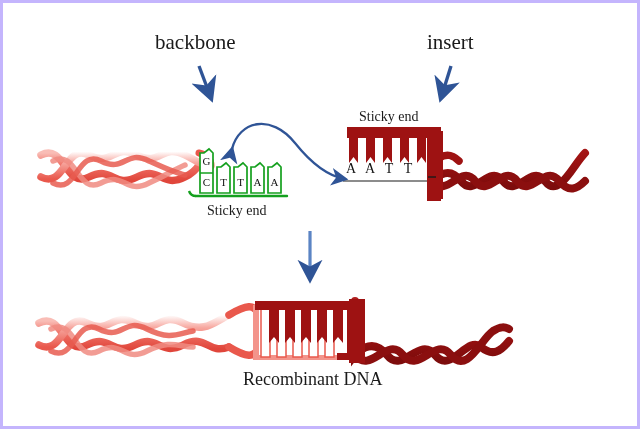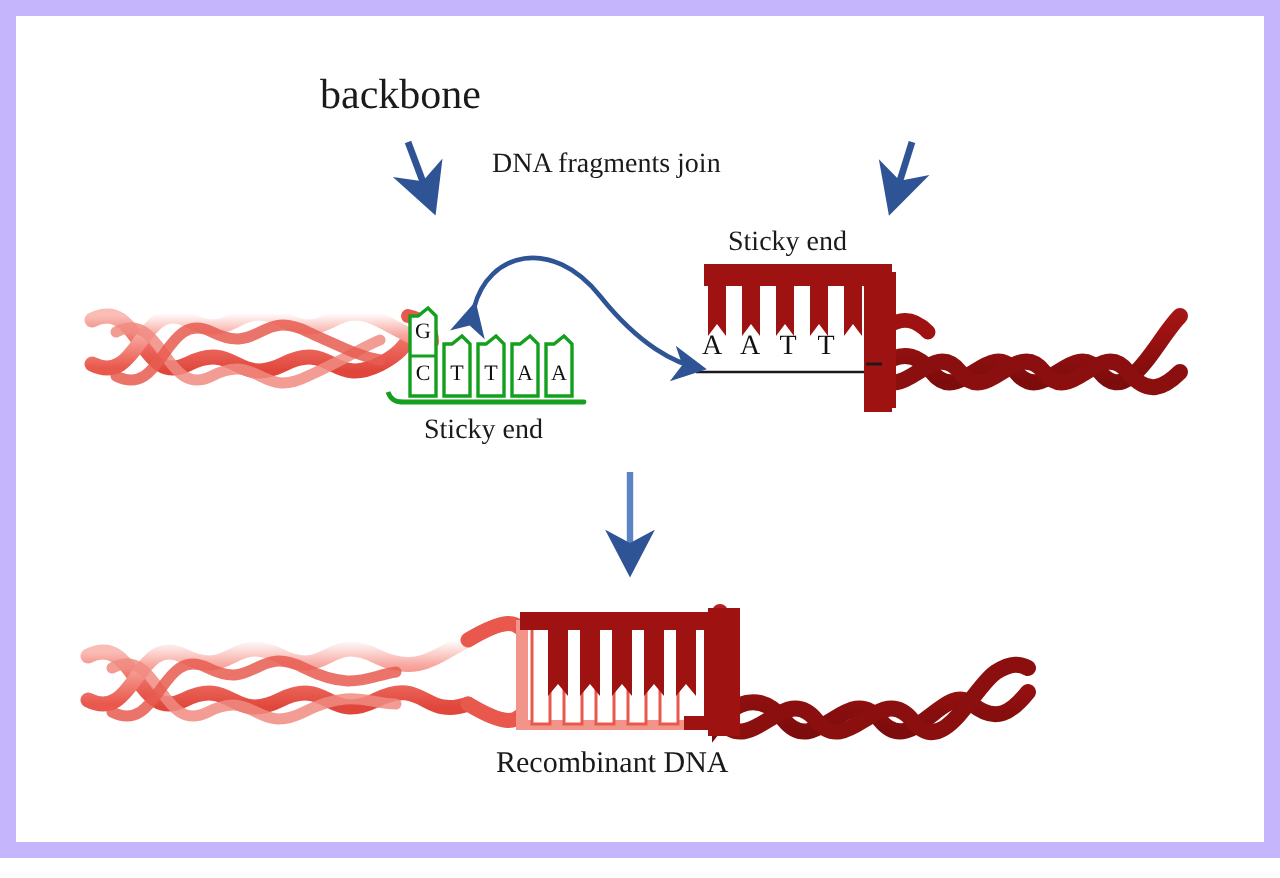--- a/index.html
+++ b/index.html
@@ -1,29 +1,29 @@
 <!DOCTYPE html>
 <html><head>
 <meta charset="utf-8">
 <style>
   html,body{margin:0;padding:0;background:#ffffff;}
   body{width:640px;height:439px;overflow:hidden;
        font-family:"Liberation Serif",serif;}
   #frame{position:absolute;left:0;top:0;width:640px;height:429px;
-         box-sizing:border-box;border:8px solid #c4b5fd;background:#ffffff;padding-left:46px;}
+         box-sizing:border-box;border:3px solid #c4b5fd;background:#ffffff;padding-left:46px;}
   #canvas{position:absolute;left:0;top:0;width:640px;height:439px;}
   .lbl{position:absolute;color:#1a1a1a;white-space:nowrap;
        font-family:"Liberation Serif",serif;}
   #label-backbone{left:152px;top:27px;font-size:21px;}
   #label-insert{left:424px;top:27px;font-size:21px;}
   #label-join1{left:238px;top:67px;font-size:14px;}
   #label-join2{left:238px;top:84px;font-size:14px;}
   #label-sticky-insert{left:356px;top:106px;font-size:14px;}
   #label-sticky-backbone{left:204px;top:200px;font-size:14px;}
-  #label-recombinant{left:240px;top:366px;font-size:15px;}
+  #label-recombinant{left:240px;top:366px;font-size:18px;}
   .base{position:absolute;font-size:11px;color:#111;
         font-family:"Liberation Serif",serif;text-align:center;}
   .ibase{position:absolute;font-size:14px;color:#111;
         font-family:"Liberation Serif",serif;text-align:center;}
 </style>
 </head>
 <body>
 
 <div id="frame">
 
@@ -153,21 +153,21 @@
       <path d="M352,298 L352,352 C352,352 368,332 384,352
                C400,372 416,332 432,352 C448,372 464,332 478,344
                C490,354 498,348 506,338" fill="none" stroke="url(#gDark)" stroke-width="8" stroke-linecap="round"></path>
       <path d="M352,352 C368,372 384,332 400,352 C416,372 432,332 448,352
                C464,372 478,336 490,328 C498,323 502,324 506,326" fill="none" stroke="#8b0f0f" stroke-width="8" stroke-linecap="round"></path>
       <path d="M346,296 L362,296 L362,360 L346,360 Z" fill="#9e1212"></path>
     </g>
   </svg>
 
   <div class="lbl" id="label-backbone">backbone</div>
-  <div class="lbl" id="label-join1">DNA fragments join</div>
+  <div class="lbl" id="label-insert">insert</div>
   <div class="lbl" id="label-sticky-insert">Sticky end</div>
   <div class="lbl" id="label-sticky-backbone">Sticky end</div>
   <div class="lbl" id="label-recombinant">Recombinant DNA</div>
 
   <div class="base" style="left:197px;top:152px;width:13px;">G</div>
   <div class="base" style="left:197px;top:173px;width:13px;">C</div>
   <div class="base" style="left:214px;top:173px;width:13px;">T</div>
   <div class="base" style="left:231px;top:173px;width:13px;">T</div>
   <div class="base" style="left:248px;top:173px;width:13px;">A</div>
   <div class="base" style="left:265px;top:173px;width:13px;">A</div>

